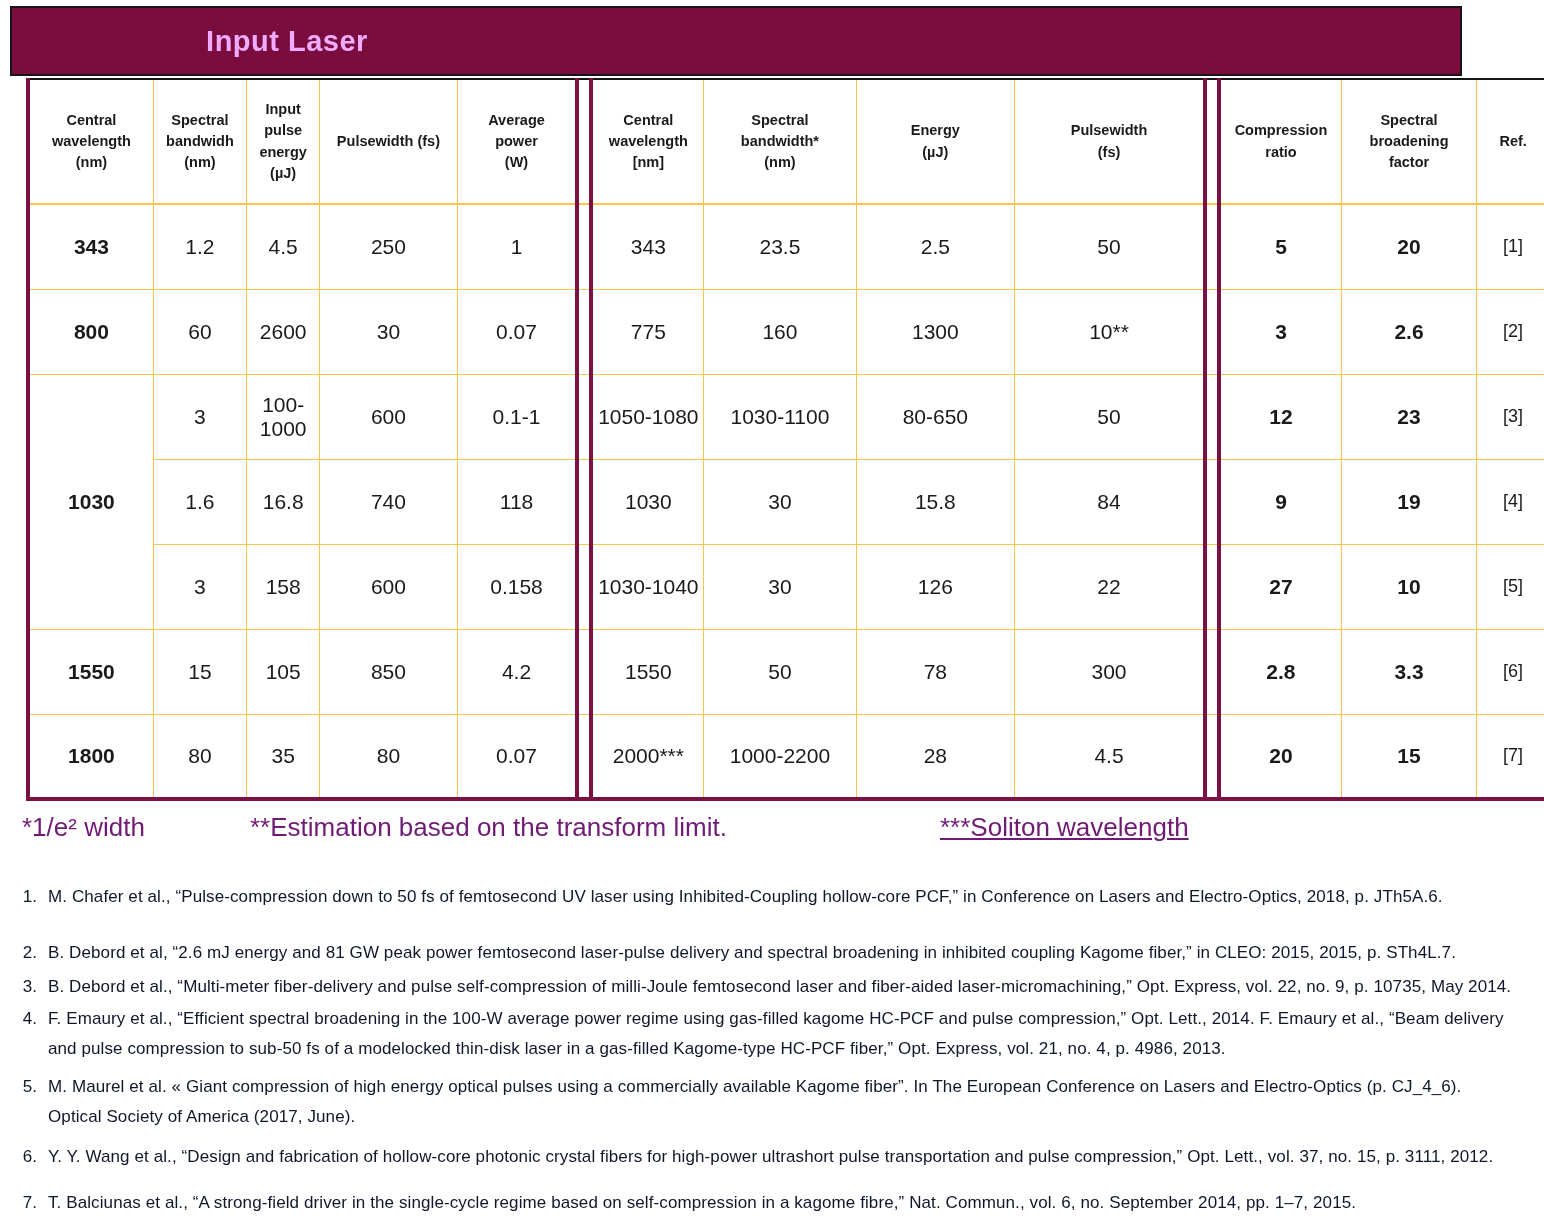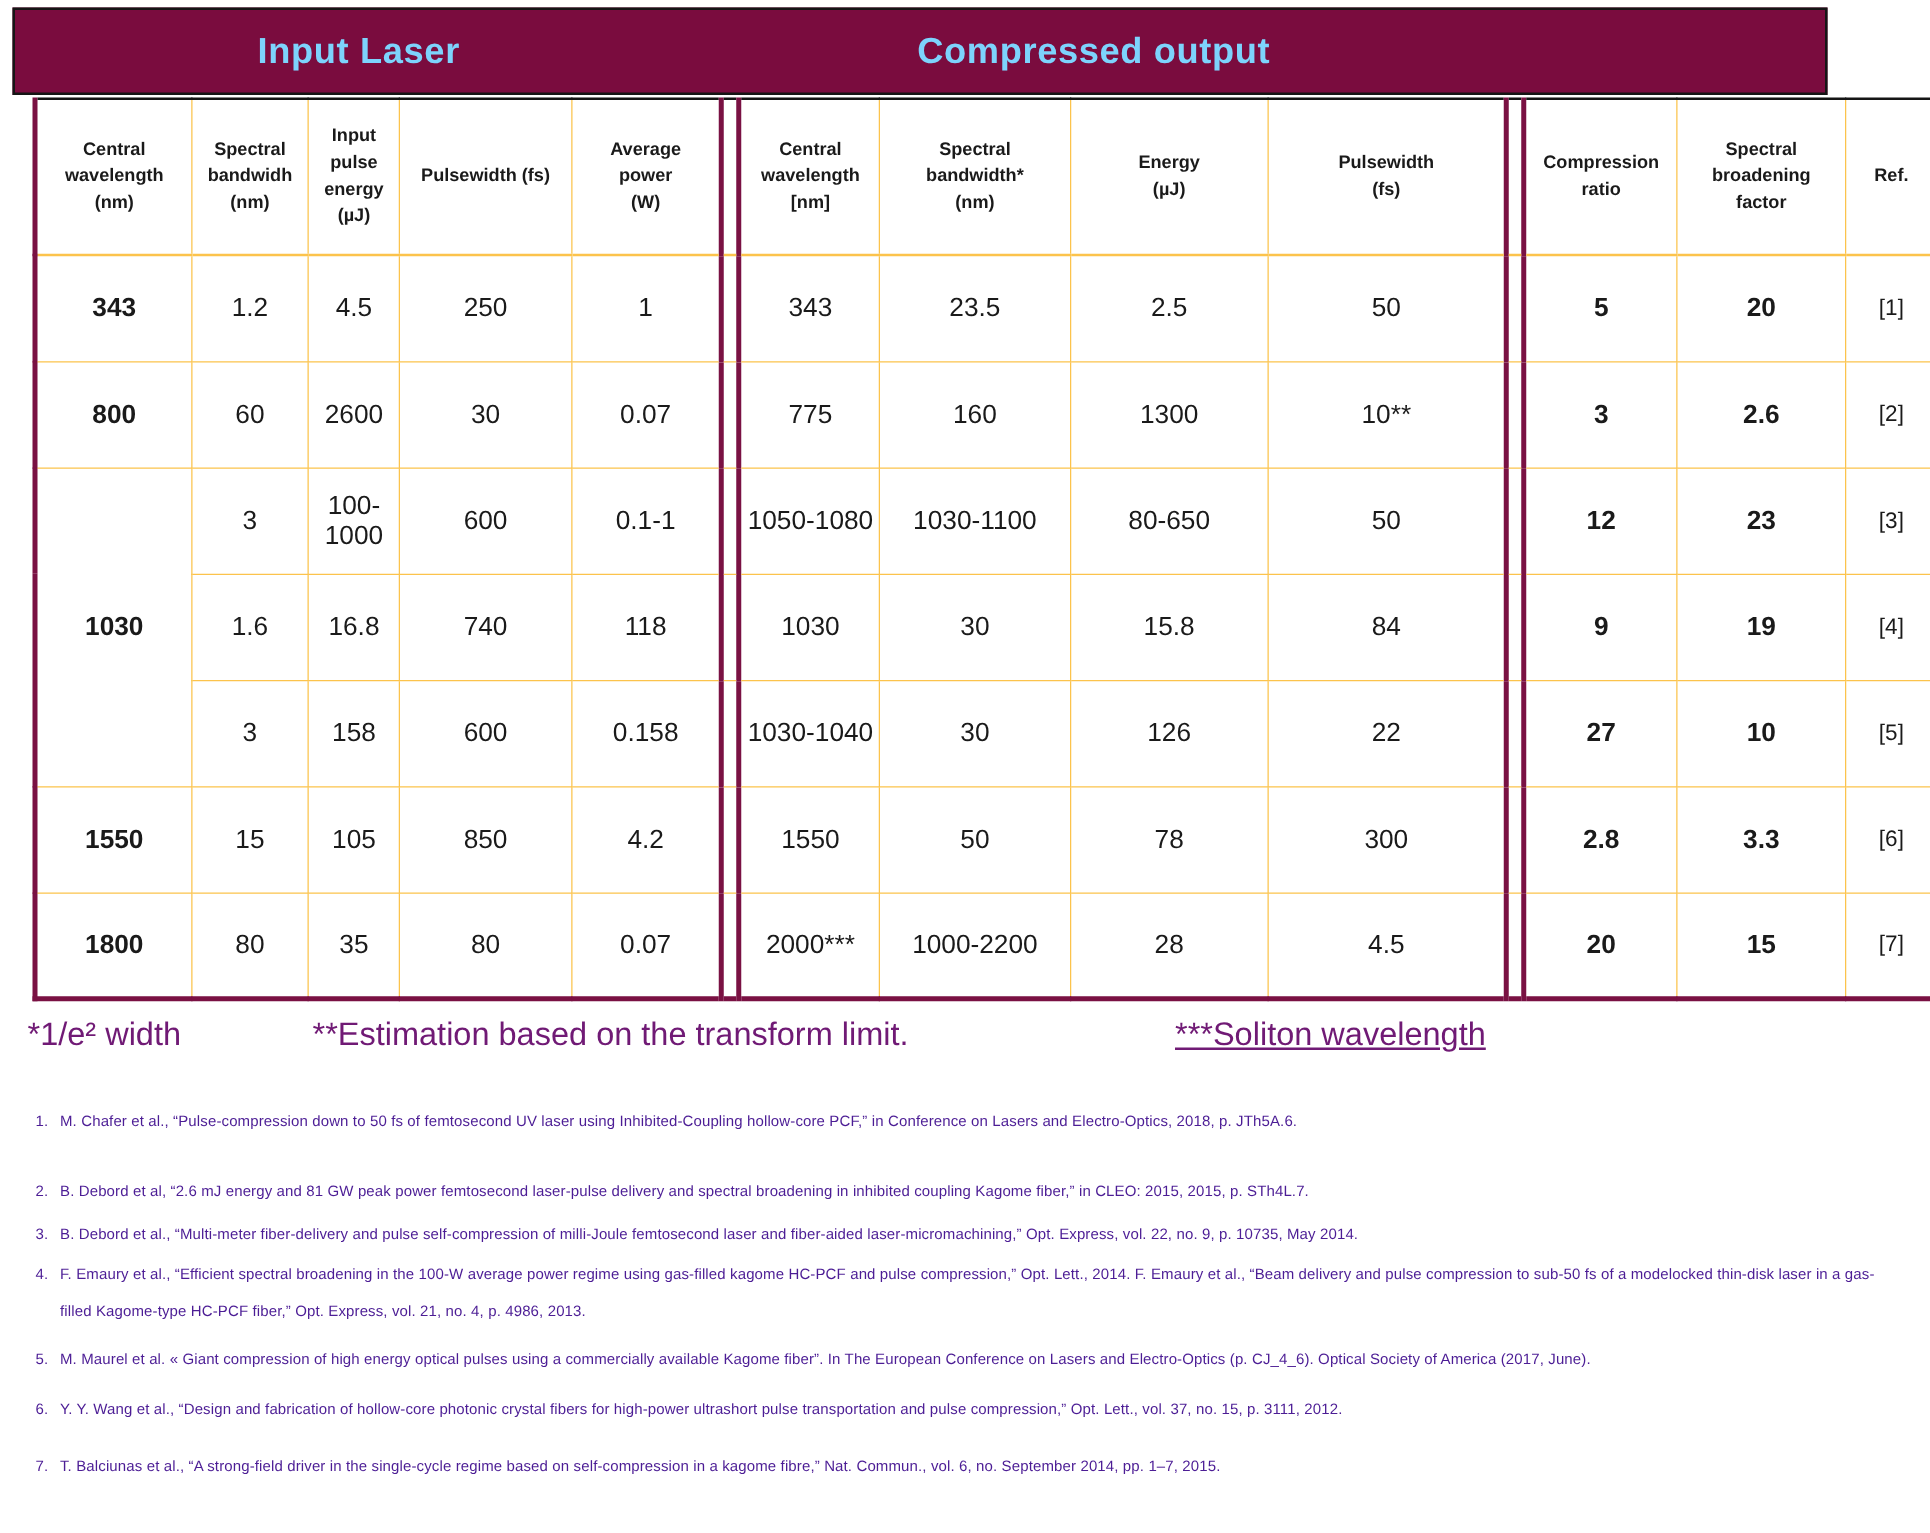--- a/index.html
+++ b/index.html
@@ -7,21 +7,21 @@
     position:relative;width:1544px;height:1226px;background:#fff;
     font-family:"Liberation Sans",sans-serif;color:#1a1a1a;overflow:hidden;
   }
   
   .banner{
     position:absolute;left:10px;top:6px;width:1452px;height:70px;
     background:#7a0c3e;border:2px solid #151515;box-sizing:border-box;
   }
   .banner span{
     position:absolute;top:0;height:66px;line-height:66px;text-align:center;
-    color:#7dd3fc;font-weight:bold;font-size:29px;letter-spacing:.5px;white-space:nowrap;
+    color:#f0abfc;font-weight:bold;font-size:29px;letter-spacing:.5px;white-space:nowrap;
   }
   .b-input{left:0;width:550px;}
   .b-comp{left:552px;width:622px;}
   .b-perf{left:1180px;width:345px;}
   
   table.main{
     position:absolute;left:26px;top:78px;border-collapse:collapse;table-layout:fixed;
     width:1527px;border:4px solid #7a1143;border-top:2px solid #151515;
     background:#fff;
   }
@@ -43,38 +43,37 @@
   
   .footnotes{position:absolute;left:10px;top:812px;width:1520px;height:50px;}
   .footnotes span{position:absolute;top:0;font-size:26px;color:#701a75;white-space:nowrap;}
   .fn-1{left:12px;}
   .fn-2{left:240px;}
   .fn-3{left:930px;text-decoration:underline;}
   
   .refs{position:absolute;left:14px;top:882px;width:1512px;}
   .refs ol{margin:0;padding:0 14px 0 28px;list-style:decimal;}
   .refs li{
-    font-size:12px;line-height:30px;color:#4c1d95;padding-left:6px;
+    font-size:17px;line-height:30px;color:#0f172a;padding-left:6px;
     letter-spacing:.1px;
   }
   .refs li:nth-child(1){margin-bottom:26px;}
   .refs li:nth-child(2){margin-bottom:4px;}
   .refs li:nth-child(3){margin-bottom:2px;}
   .refs li:nth-child(4){margin-bottom:8px;}
   .refs li:nth-child(5){margin-bottom:10px;}
   .refs li:nth-child(6){margin-bottom:16px;}
 </style>
 </head>
 <body>
 
 <div class="page">
 
   <div class="banner">
     <span class="b-input">Input Laser</span>
-    <span class="b-comp">Compressed output</span>
   </div>
 
   <table class="main">
     <colgroup>
       <col style="width:125px">
         <col style="width:93px">
         <col style="width:73px">
         <col style="width:137px">
         <col style="width:120px">
       <col style="width:14px">

